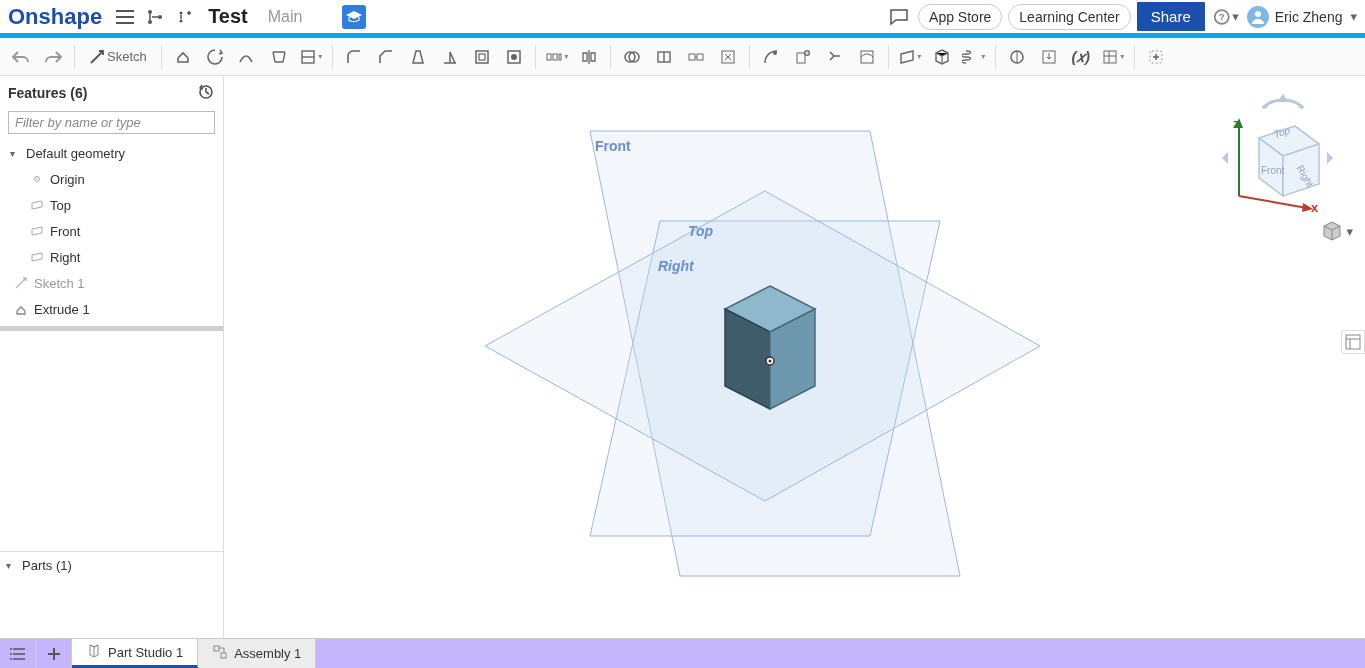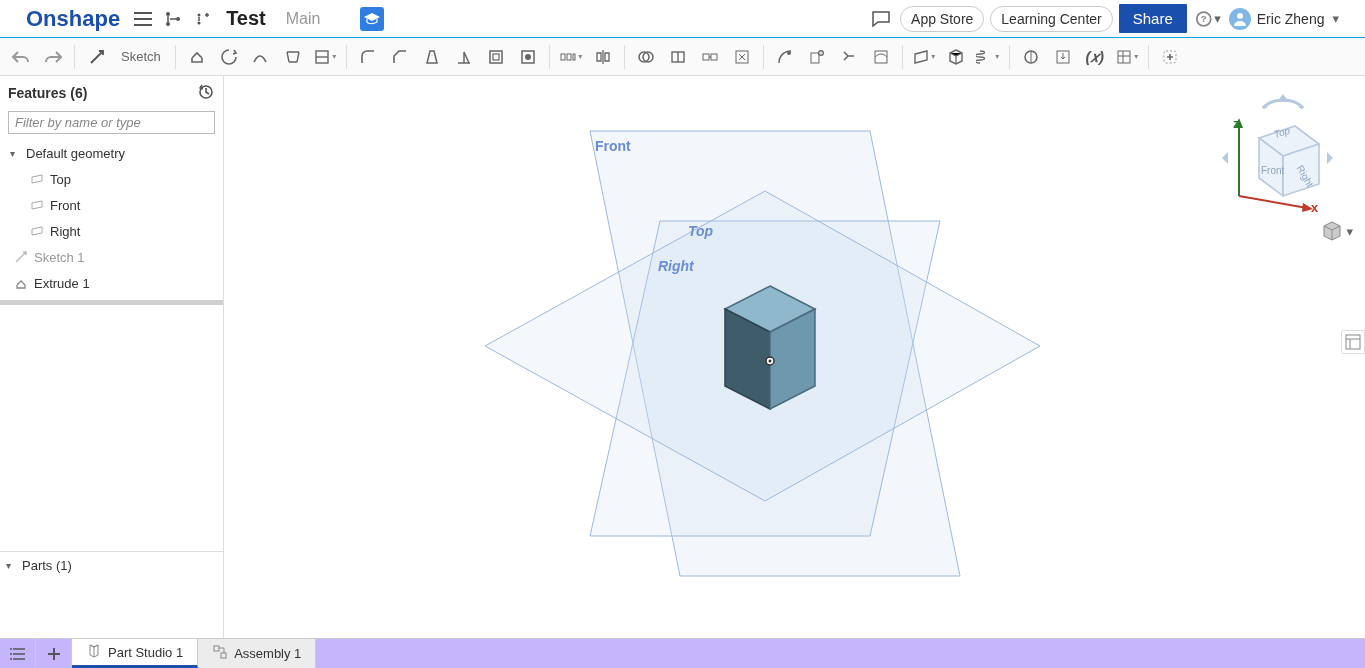--- a/index.html
+++ b/index.html
@@ -1,36 +1,36 @@
 <!DOCTYPE html>
 <html><head>
 <meta charset="utf-8">
 <style>
 * { box-sizing: border-box; margin: 0; padding: 0; }
 body { font-family: "Segoe UI", Arial, sans-serif; font-size: 13px; color: #333; width: 1365px; height: 668px; overflow: hidden; background: #fff; position: relative; }
 
 
-.header { display: flex; align-items: center; height: 38px; border-bottom: 1px solid #0ea5e9; padding: 0 26px; }
+.header { display: flex; align-items: center; height: 38px; border-bottom: 5px solid #0ea5e9; padding: 0 8px; }
 .logo { color: #1b4fae; font-weight: 700; font-size: 22px; margin-right: 8px; }
 .hdr-icon { width: 26px; height: 26px; display: inline-flex; align-items: center; justify-content: center; color: #555; margin: 0 2px; cursor: pointer; }
 .doc-name { font-weight: 600; font-size: 20px; margin-left: 8px; color: #222; }
 .sub-name { color: #999; font-size: 16px; margin-left: 20px; }
 .edu-icon { width: 24px; height: 24px; background: #2f7de1; color: #fff; border-radius: 3px; display: inline-flex; align-items: center; justify-content: center; margin-left: 40px; font-size: 14px; }
 .header-right { margin-left: auto; display: flex; align-items: center; gap: 6px; }
 .btn-light { background: #fff; border: 1px solid #ccc; border-radius: 13px; padding: 4px 10px; cursor: pointer; font-size: 14px; color: #333; }
 .btn-primary { background: #1b4fae; color: #fff; border: none; border-radius: 1px; padding: 6px 14px; cursor: pointer; font-size: 15px; }
 .avatar { width: 22px; height: 22px; border-radius: 50%; background: #7fb8e6; display: inline-flex; align-items: center; justify-content: center; color: #fff; }
 .user-label { font-size: 14px; color: #333; }
 .chat-icon { display:inline-flex; width:26px; height:26px; align-items:center; justify-content:center; color:#555; cursor:pointer; }
 .caret-down { margin-left:2px; color:#666; }
 
 
 .toolbar { display: flex; align-items: center; height: 38px; border-bottom: 1px solid #ddd; padding: 0 6px; gap: 2px; background: #fafafa; }
 .tool { width: 30px; height: 30px; display: inline-flex; align-items: center; justify-content: center; color: #666; border-radius: 2px; cursor: pointer; }
-.tool.wide { width: auto; padding: 0 8px; gap: 16px; }
+.tool.wide { width: auto; padding: 0 8px; gap: 2px; }
 .sep { width: 1px; height: 24px; background: #ddd; margin: 0 4px; }
 .dd { font-size: 8px; color: #888; margin-left: 1px; }
 
 
 .sidebar { position: absolute; top: 76px; left: 0; width: 224px; bottom: 30px; background: #fff; border-right: 1px solid #ddd; z-index: 2; display: flex; flex-direction: column; }
 .panel-hdr { display: flex; align-items: center; padding: 6px 8px; font-weight: 600; font-size: 14px; color: #333; }
 .panel-hdr .spacer { flex: 1; }
 .filter-input { margin: 2px 8px 6px 8px; }
 .filter-input input { width: 100%; border: 1px solid #bbb; padding: 3px 6px; font-size: 13px; font-style: italic; color: #888; }
 .filter-input input::placeholder { color:#888; font-style:italic; }
@@ -362,20 +362,29 @@
   <div class="filter-input">
     <input type="text" placeholder="Filter by name or type" style="">
   </div>
   <div class="tree">
     <div class="tree-row">
       <span class="chev">▾</span>
       <span>Default geometry</span>
     </div>
     <div class="tree-row indent1">
       <span class="node-icon">
+        <svg width="10" height="10" viewBox="0 0 10 10">
+            <circle cx="5" cy="5" r="2.5" fill="none" stroke="#aaa"></circle>
+            <circle cx="5" cy="5" r="0.8" fill="#aaa"></circle>
+          </svg>
+      </span>
+      <span>Origin</span>
+    </div>
+    <div class="tree-row indent1">
+      <span class="node-icon">
           <svg width="12" height="10" viewBox="0 0 12 10">
             <path d="M1 3l10-2v6L1 9z" fill="none" stroke="#aaa"></path>
           </svg>
         </span>
       <span>Top</span>
     </div>
     <div class="tree-row indent1">
       <span class="node-icon">
           <svg width="12" height="10" viewBox="0 0 12 10">
             <path d="M1 3l10-2v6L1 9z" fill="none" stroke="#aaa"></path>

